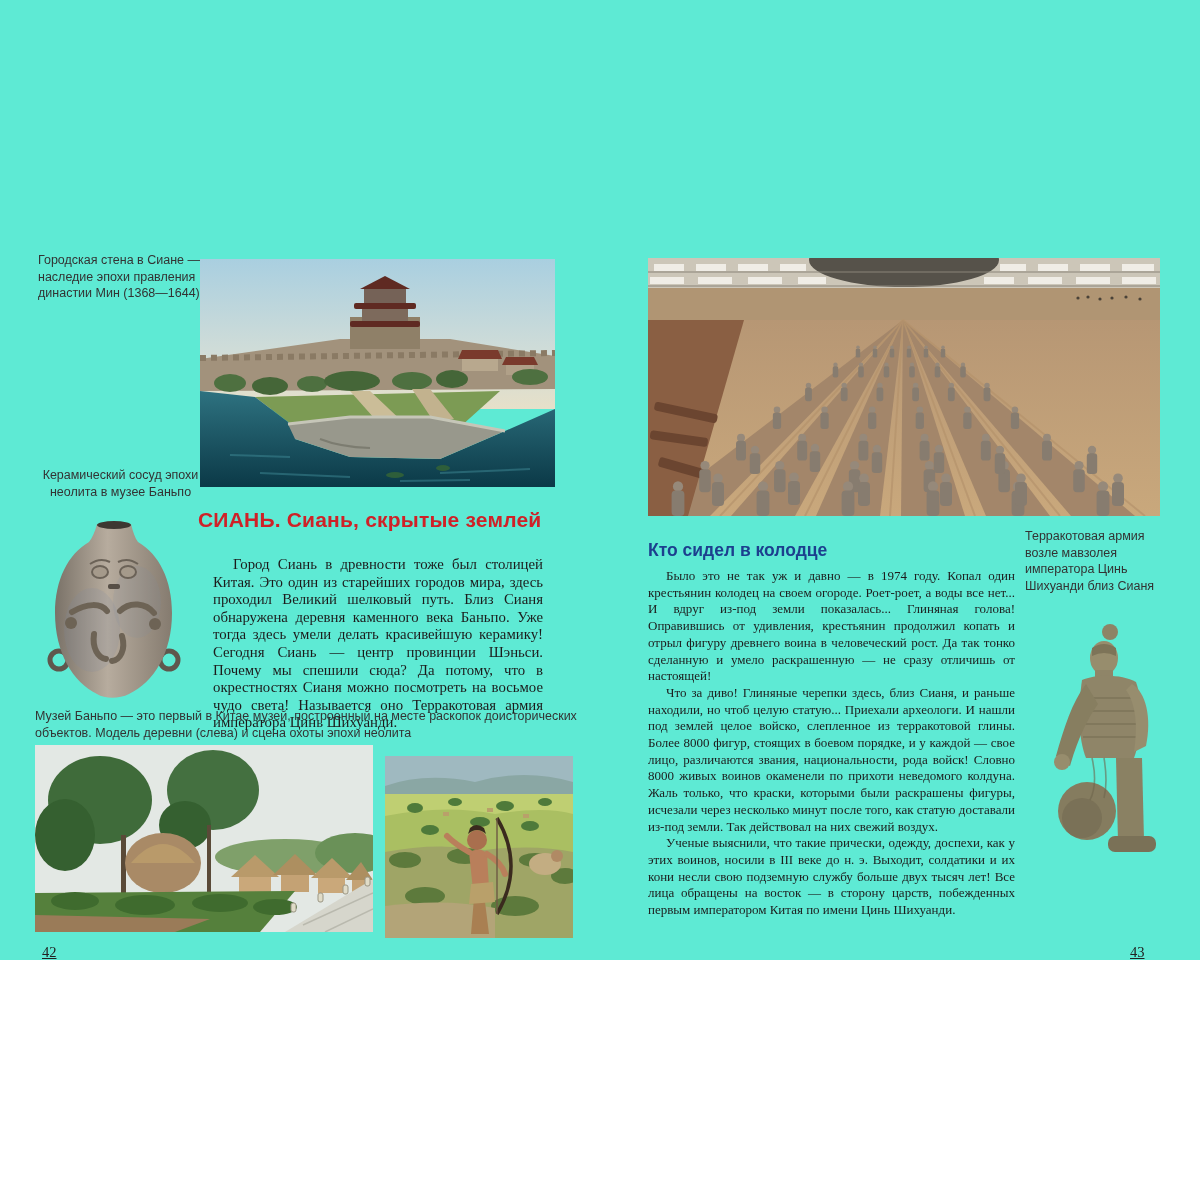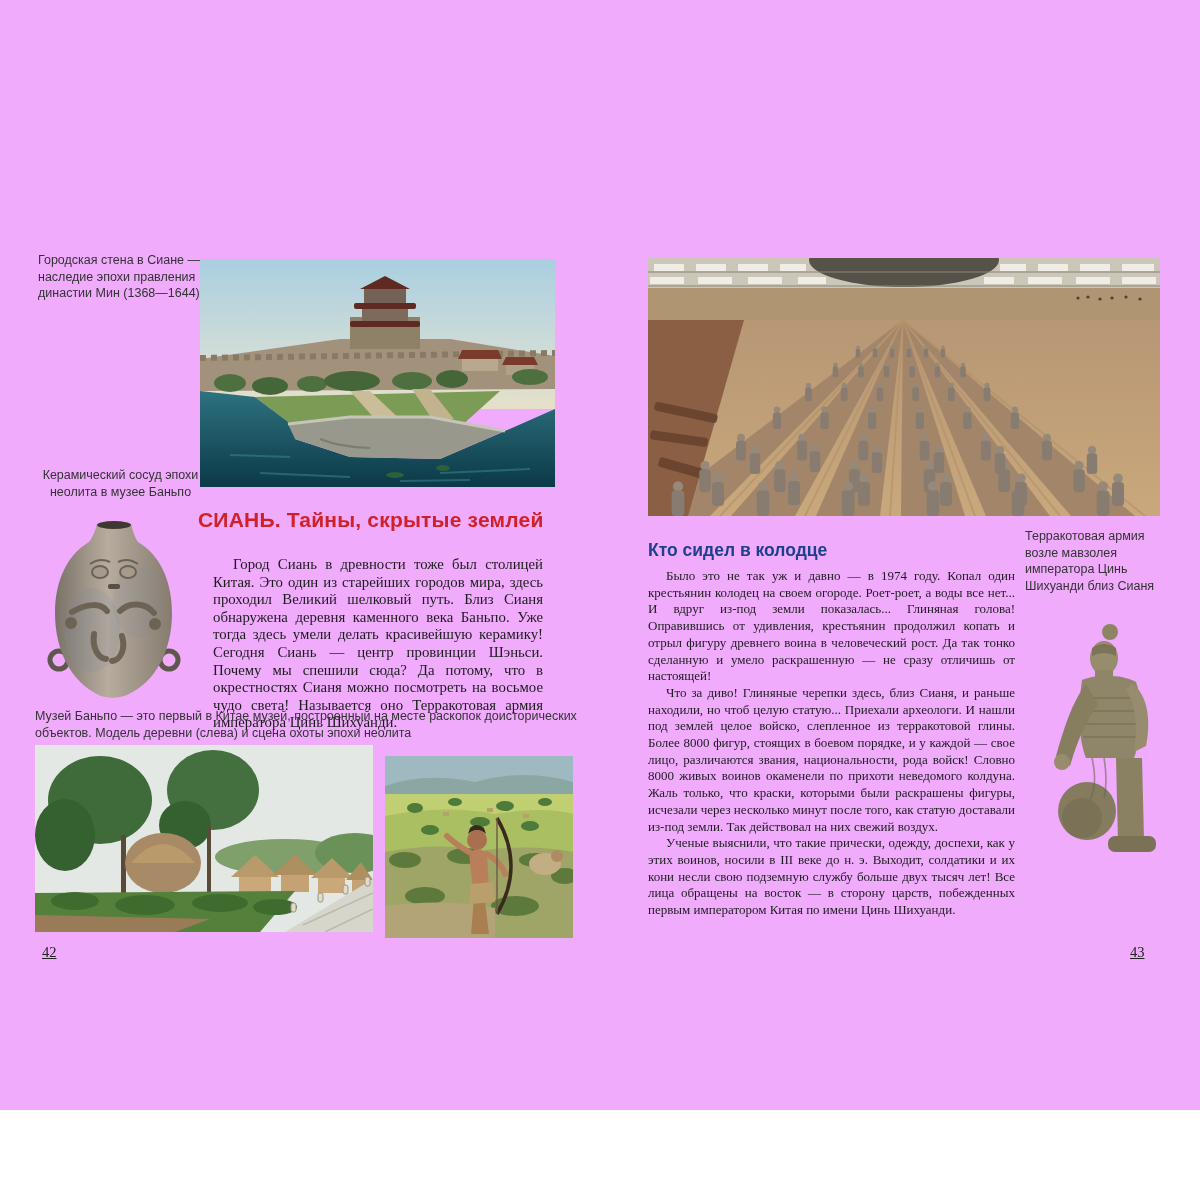--- a/index.html
+++ b/index.html
@@ -1,16 +1,16 @@
 <!DOCTYPE html>
 <html><head>
 <meta charset="utf-8">
 <style>
   html,body{margin:0;padding:0;background:#ffffff;}
-  .spread{position:relative;width:1200px;height:1110px;background:#f0abfc;overflow:hidden;
+  .spread{position:relative;width:1200px;height:960px;background:#5eead4;overflow:hidden;
           font-family:"Liberation Sans",sans-serif;}
   .abs{position:absolute;}
   .cap{font:12.5px/16.5px "Liberation Sans",sans-serif;color:#333333;}
   .body-text{font-family:"Liberation Serif",serif;color:#1c1c1c;text-align:justify;}
   .body-left{font-size:14.8px;line-height:17.6px;}
   .body-left p{margin:16px;text-indent:20px;}
   .body-right{font-size:13px;line-height:16.7px;}
   .body-right p{margin:0;text-indent:18px;}
   .h-red{font:bold 21px/24px "Liberation Sans",sans-serif;color:#cf2127;letter-spacing:.2px;}
   .h-blue{font:bold 17.5px/21px "Liberation Sans",sans-serif;color:#1c3f8e;}
@@ -100,21 +100,21 @@
         <path d="M32,102 C47,93 61,93 67,101"></path>
         <path d="M80,101 C90,91 106,93 114,103"></path>
         <path d="M54,124 C52,138 58,148 66,149"></path>
         <path d="M82,126 C86,140 80,150 72,151"></path>
       </g>
       <circle cx="31" cy="113" r="6" fill="#6d6355"></circle>
       <circle cx="115" cy="114" r="6" fill="#6d6355"></circle>
     </svg>
   </div>
 
-  <div class="abs h-red" style="left:198px;top:508px;width:380px;">СИАНЬ. Тайны, скрытые землей</div>
+  <div class="abs h-red" style="left:198px;top:508px;width:380px;">СИАНЬ. Сиань, скрытые землей</div>
 
   <div class="abs body-text body-left" style="left:197px;top:540px;width:362px;">
     <p>Город Сиань в древности тоже был столицей Китая. Это один из старейших городов мира, здесь проходил Великий шелковый путь. Близ Сианя обнаружена деревня каменного века Баньпо. Уже тогда здесь умели делать красивейшую керамику! Сегодня Сиань — центр провинции Шэньси. Почему мы спешили сюда? Да потому, что в окрестностях Сианя можно посмотреть на восьмое чудо света! Называется оно Терракотовая армия императора Цинь Шихуанди.</p>
   </div>
 
   <div class="abs cap" style="left:35px;top:708px;width:552px;">Музей Баньпо — это первый в Китае музей, построенный на месте раскопок доисторических объектов. Модель деревни (слева) и сцена охоты эпохи неолита</div>
 
   <div class="abs" style="left:35px;top:745px;width:338px;height:187px;">
     <svg class="photo" width="338" height="187" viewBox="0 0 338 187">
       <rect width="338" height="187" fill="#e3e8e4"></rect>

